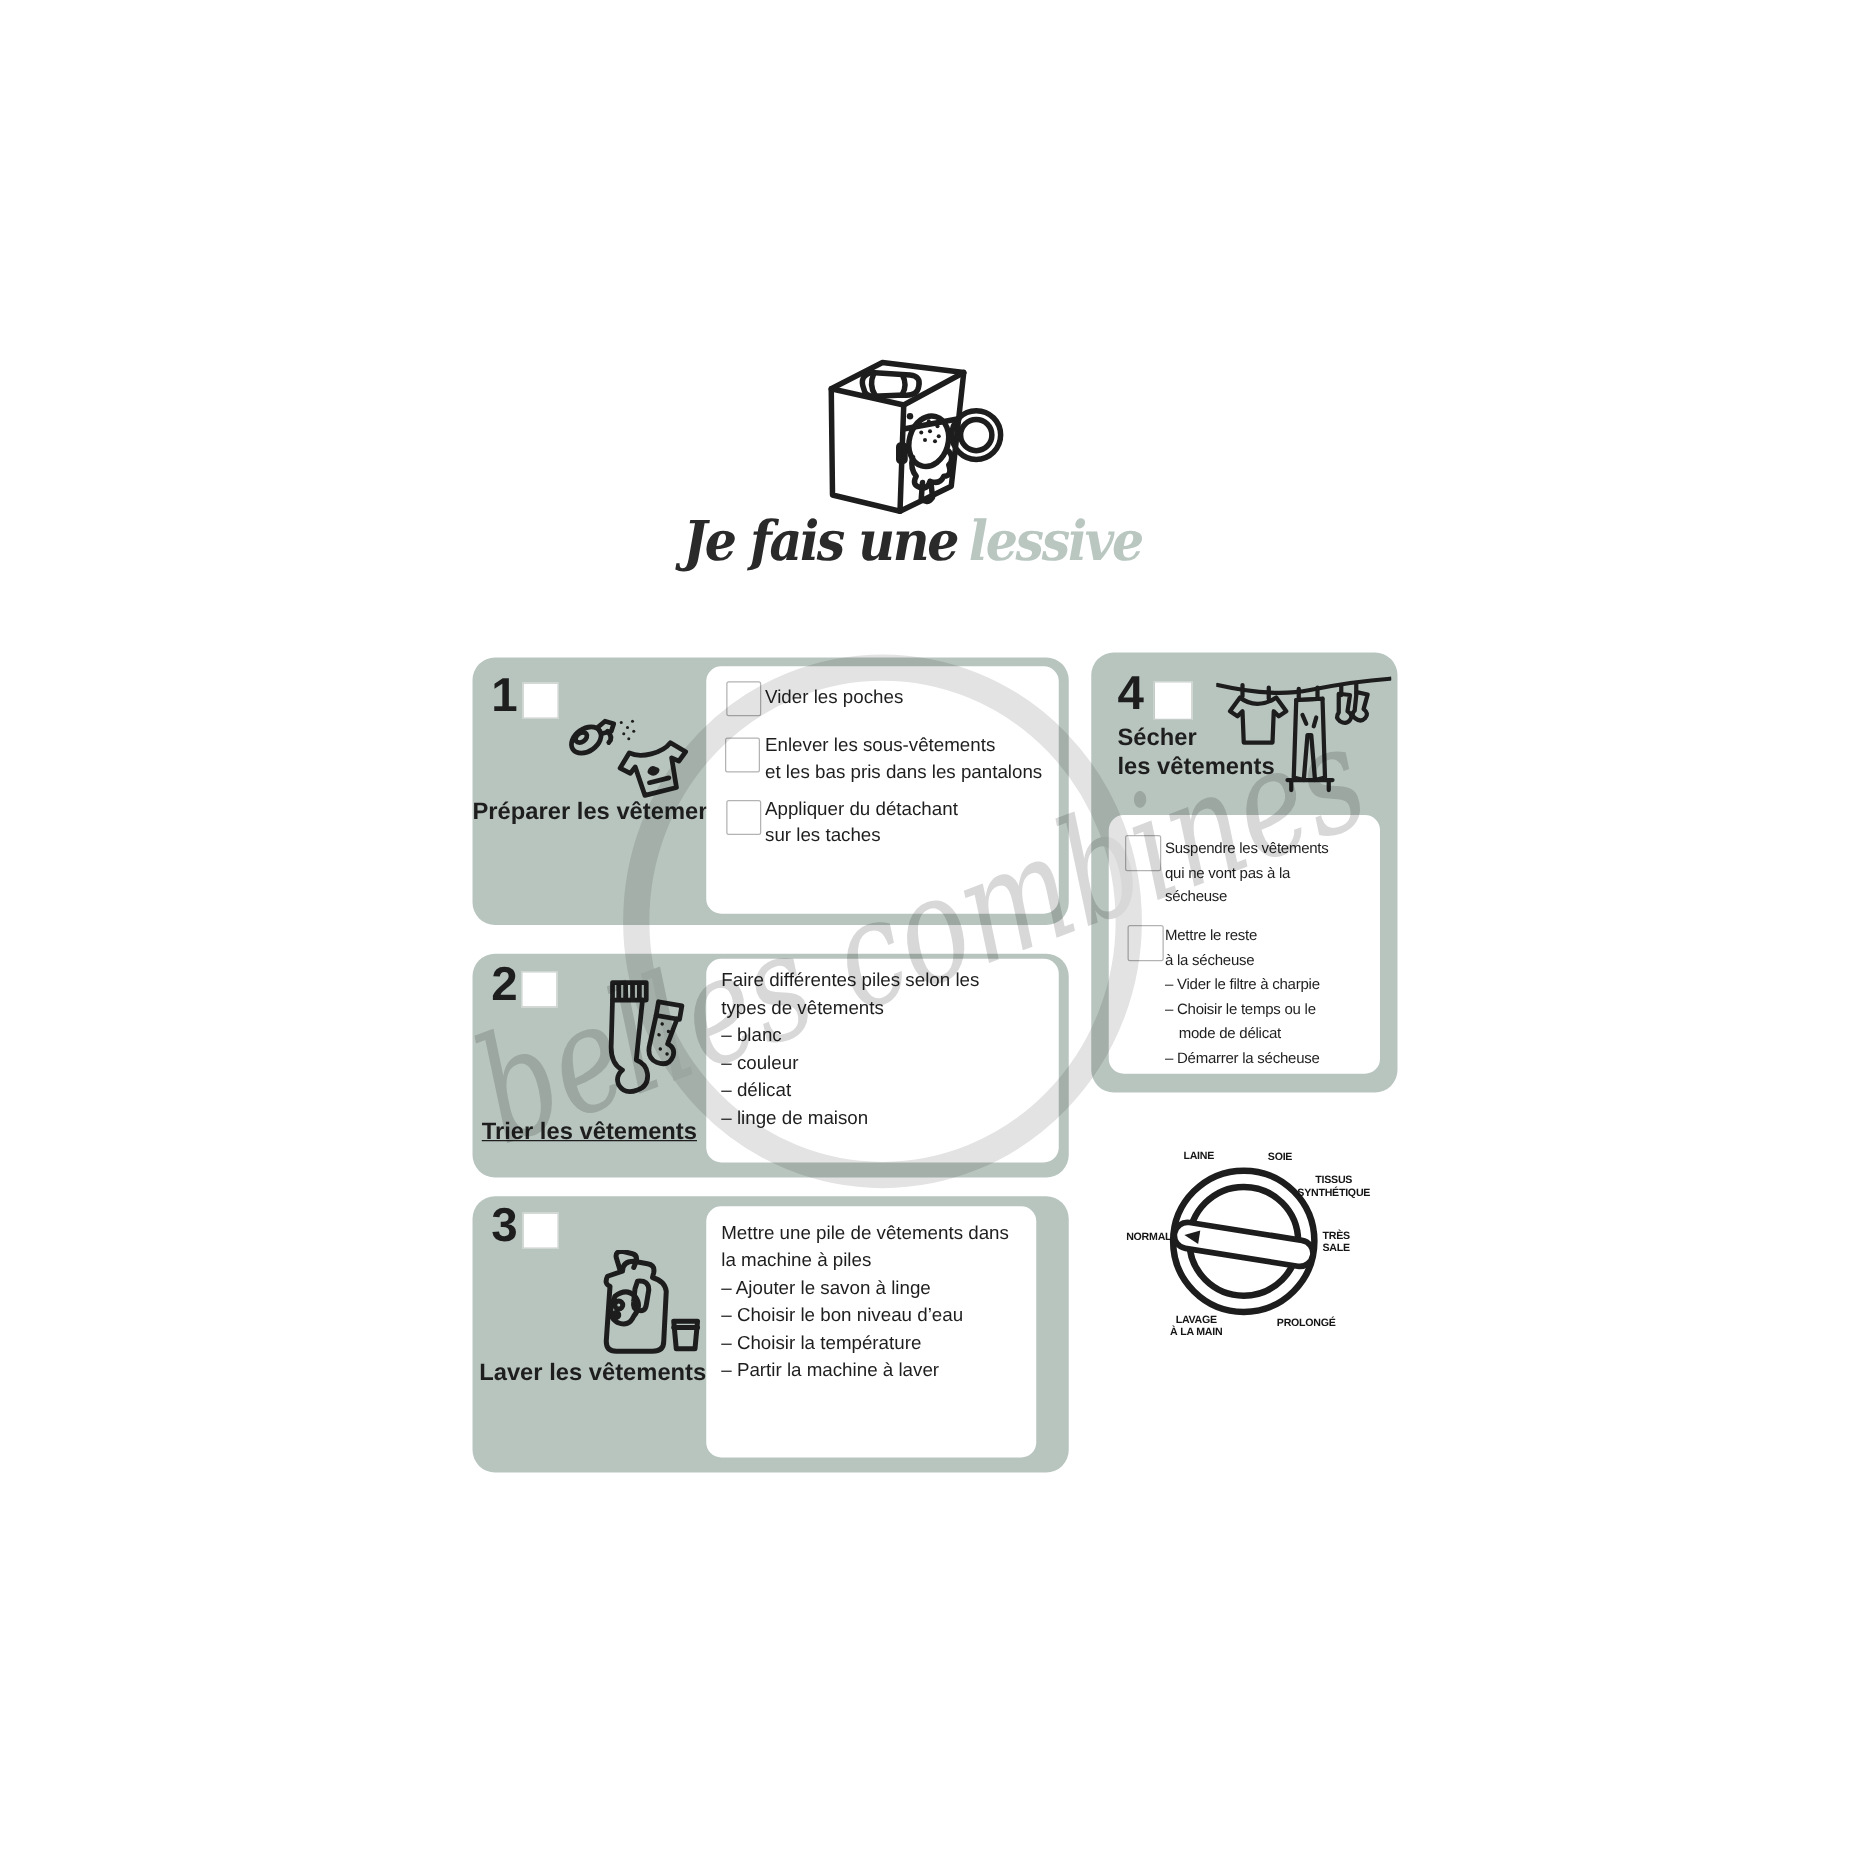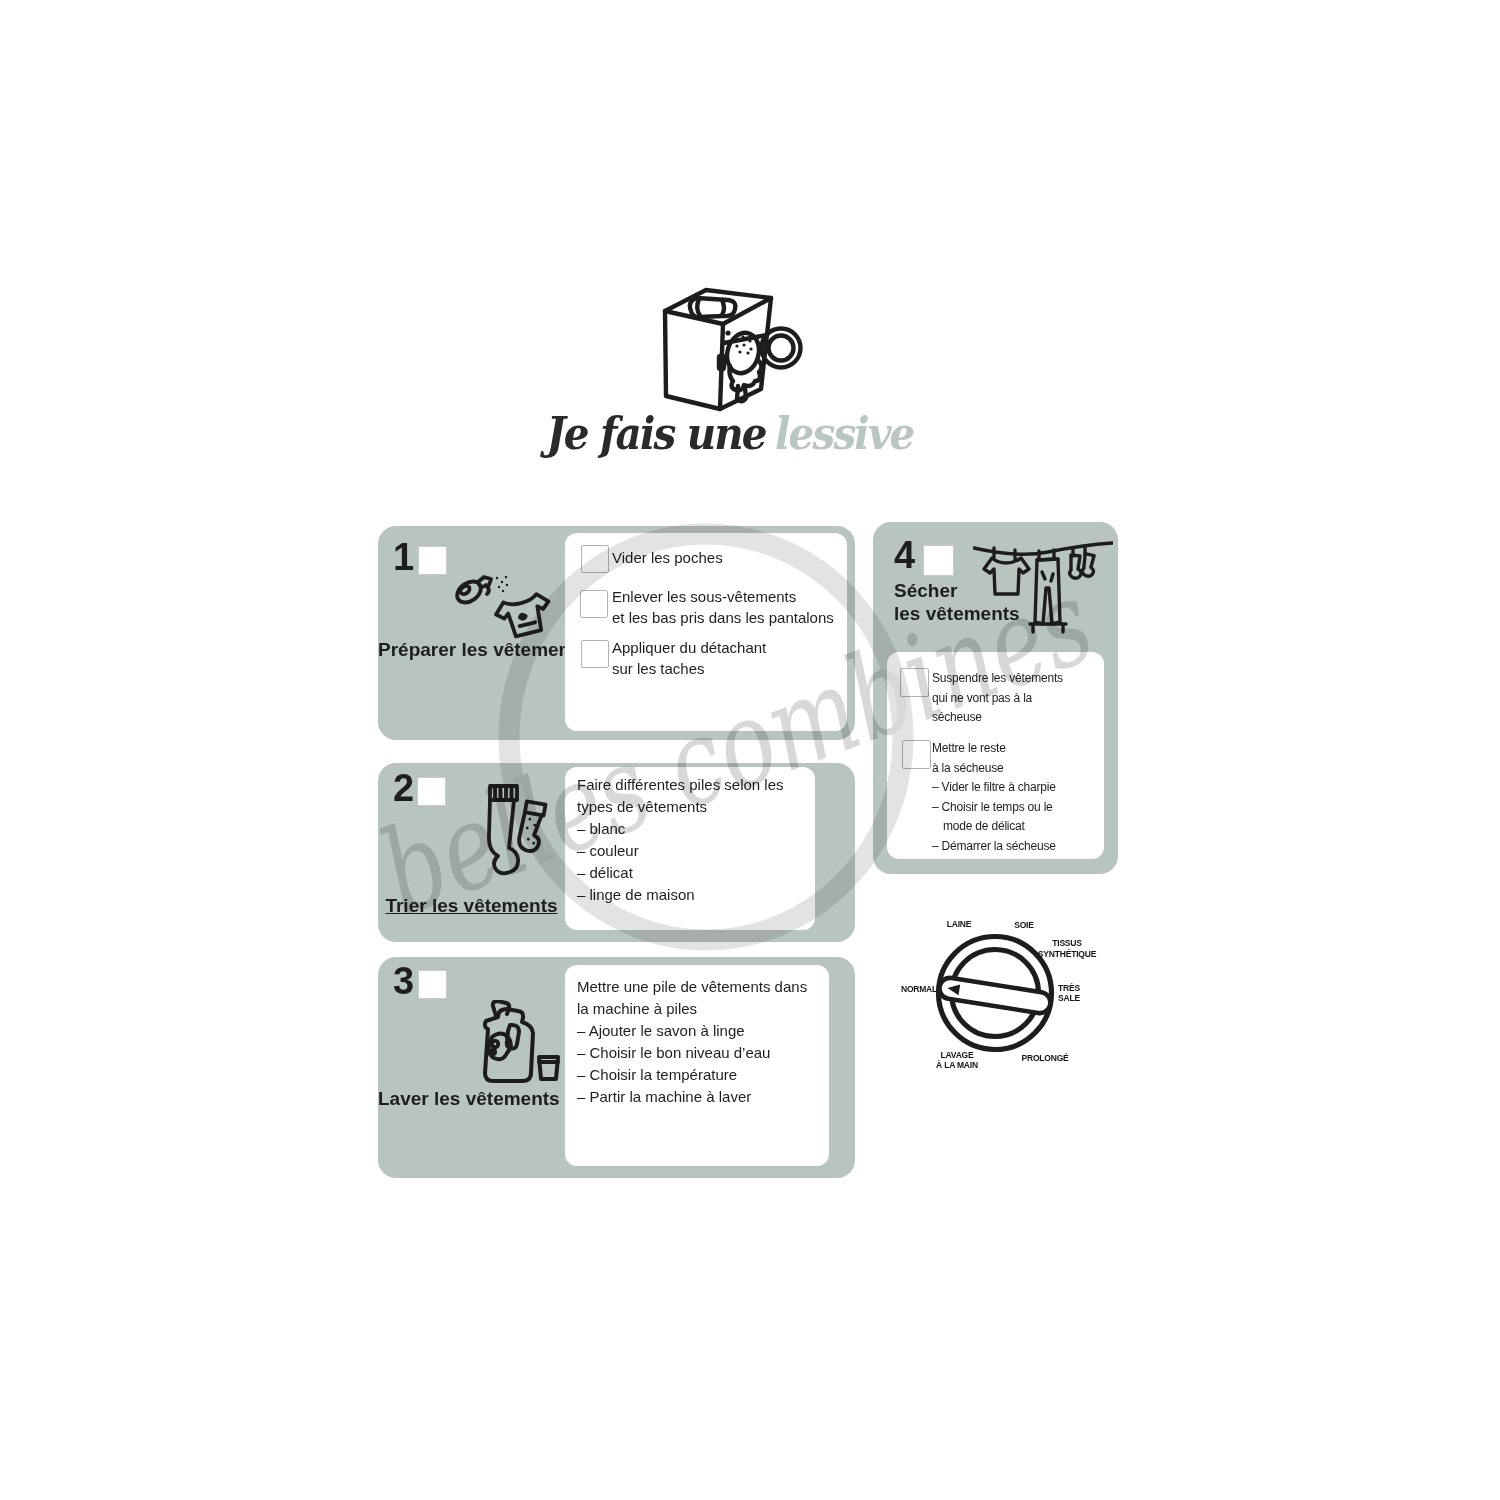--- a/index.html
+++ b/index.html
@@ -17,41 +17,41 @@
   .title .accent{color:#b9c7c0;margin-left:10px;}
 
   
   .card{position:absolute;background:#b8c5bf;border-radius:18px;}
   .c1{left:378px;top:526px;width:477px;height:214px;}
   .c2{left:378px;top:763px;width:477px;height:179px;}
   .c3{left:378px;top:957px;width:477px;height:221px;}
   .c4{left:873px;top:522px;width:245px;height:352px;}
   .panel{position:absolute;background:#fff;border-radius:12px;}
   .c1 .panel{left:187px;top:7px;width:282px;height:198px;}
-  .c2 .panel{left:187px;top:4px;width:250px;height:163px;}
+  .c2 .panel{left:187px;top:4px;width:282px;height:163px;}
   .c3 .panel{left:187px;top:8px;width:264px;height:201px;}
   .c4 .panel{left:14px;top:130px;width:217px;height:207px;}
 
   .num{position:absolute;font-size:38px;font-weight:bold;letter-spacing:-2px;line-height:30px;}
   .numbox{position:absolute;width:27px;height:27px;background:#fff;border:1px solid #c6cdc9;}
   .c1 .num{left:15px;top:16px}.c1 .numbox{left:40px;top:20px}
   .c2 .num{left:15px;top:10px}.c2 .numbox{left:39px;top:14px}
   .c3 .num{left:15px;top:9px}.c3 .numbox{left:40px;top:13px}
   .c4 .num{left:21px;top:18px}.c4 .numbox{left:50px;top:23px;width:29px;height:29px}
 
   .icon{position:absolute;}
   .c1 .icon{left:73px;top:44px;}
   .c2 .icon{left:98px;top:16px;}
   .c3 .icon{left:85px;top:43px;}
   .c4 .icon{left:100px;top:14px;}
 
   .sec-label{position:absolute;font-weight:bold;font-size:19px;white-space:nowrap;}
   .c1 .sec-label{left:0;width:187px;text-align:center;top:113px;}
   .c2 .sec-label{left:0;width:187px;text-align:center;top:132px;text-decoration:underline;}
-  .c3 .sec-label{left:0;width:187px;text-align:left;top:131px;}
+  .c3 .sec-label{left:0;width:187px;text-align:right;top:131px;}
   .c4 .sec-label{left:21px;top:57px;line-height:23px;}
 
   .cb{position:absolute;width:26px;height:26px;background:#fff;border:1.5px solid #b3b3b3;border-radius:2px;}
   .itxt{position:absolute;font-size:15px;line-height:21px;}
   .line{white-space:nowrap;}
   .c1 .it1 .cb{left:16px;top:12px}.c1 .it1 .itxt{left:47px;top:14px}
   .c1 .it2 .cb{left:15px;top:57px}.c1 .it2 .itxt{left:47px;top:53px}
   .c1 .it3 .cb{left:16px;top:107px}.c1 .it3 .itxt{left:47px;top:104px}
   .c2 .itxt{left:12px;top:7px;line-height:22px;}
   .c3 .itxt{left:12px;top:11px;line-height:22px;}

